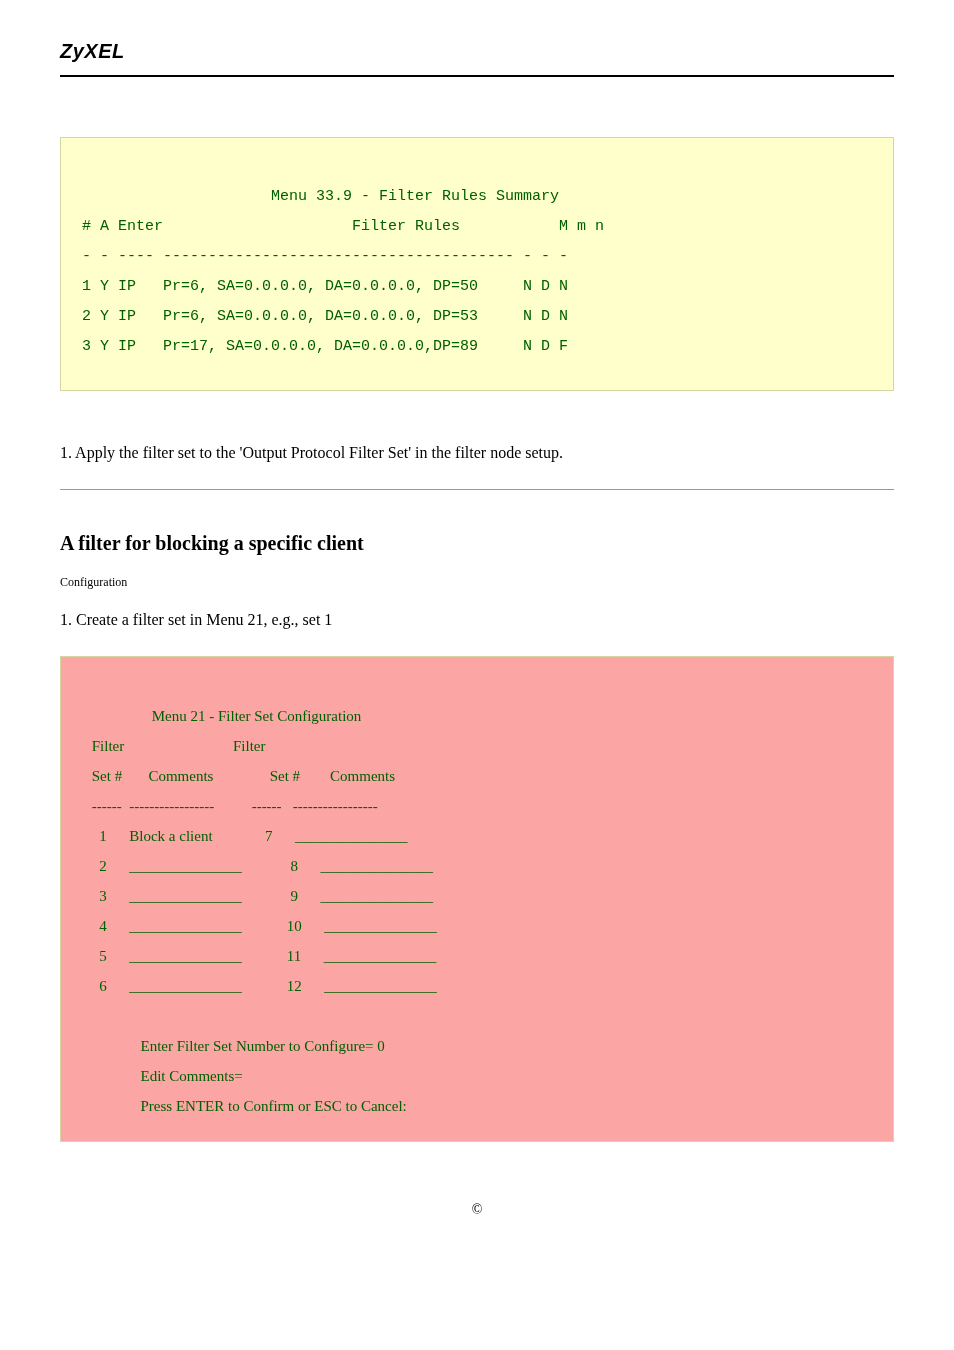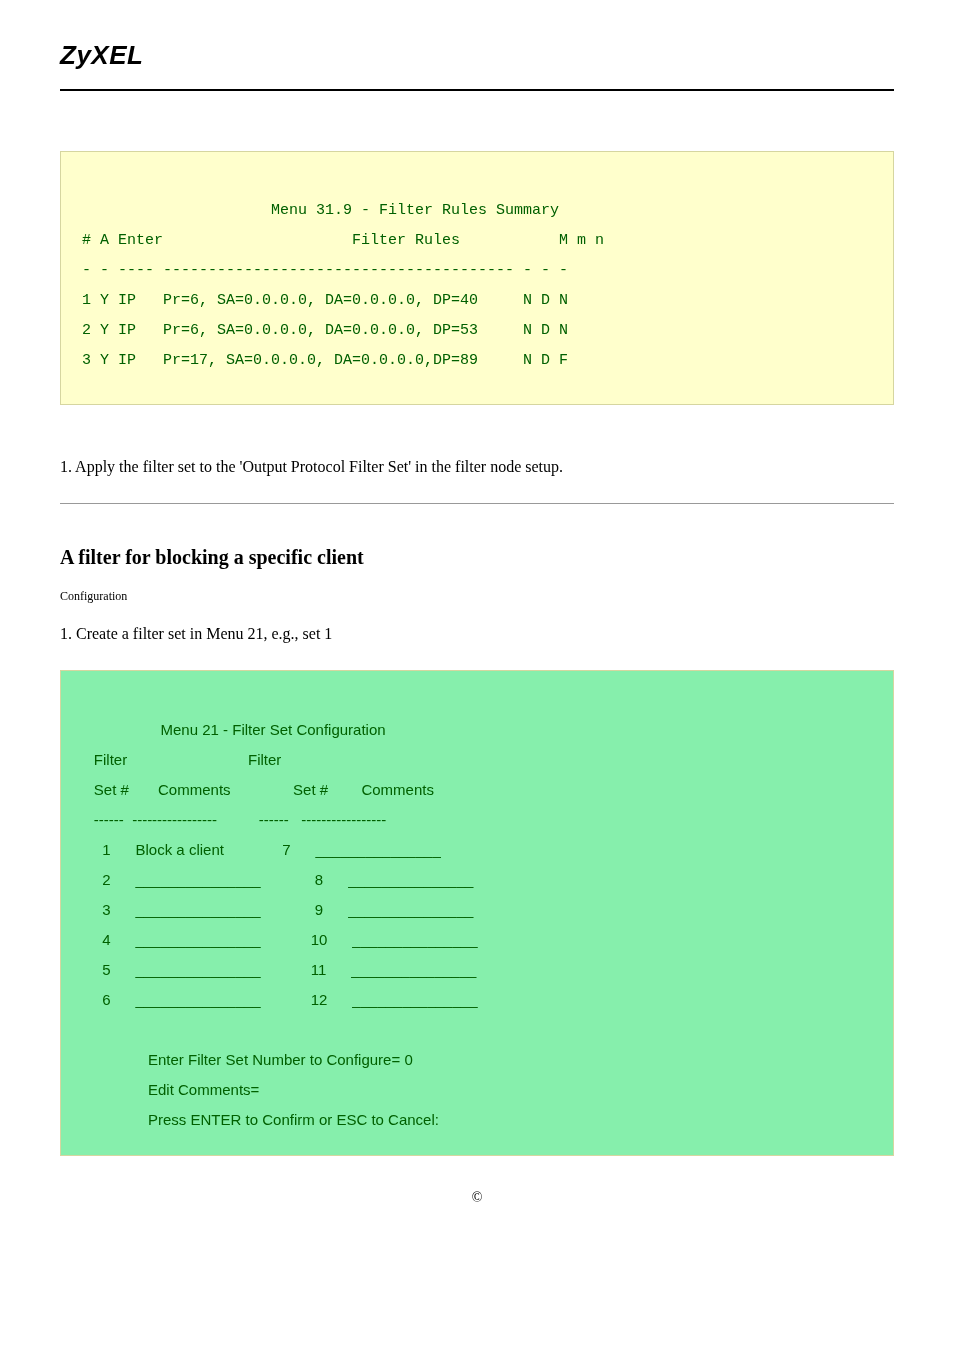--- a/index.html
+++ b/index.html
@@ -1,61 +1,61 @@
 <!DOCTYPE html>
 <html><head>
 <meta charset="utf-8">
 <style>
   * { box-sizing: border-box; margin: 0; padding: 0; }
   html, body { width: 954px; background: #fff; font-family: Georgia, 'Times New Roman', serif; color: #000; }
   body { padding: 40px 60px 30px 60px; }
-  .brand { font-family: Arial, Helvetica, sans-serif; font-weight: 900; font-style: italic; font-size: 26px; letter-spacing: 0.5px; padding-bottom: 18px; }
+  .brand { font-family: Arial, Helvetica, sans-serif; font-weight: 900; font-style: italic; font-size: 20px; letter-spacing: 0.5px; padding-bottom: 12px; }
   .brand-rule { border: 0; border-top: 2px solid #000; margin-bottom: 60px; }
   .terminal {
     background: #ffffcc;
     border: 1px solid #d6d6a0;
     padding: 14px 12px 28px 12px;
     font-family: "Courier New", Courier, monospace;
     font-size: 15px;
     line-height: 2.0;
     color: #006000;
     white-space: pre;
     margin-bottom: 50px;
     overflow: hidden;
   }
   .step { font-size: 16px; line-height: 1.5; margin: 6px 0 24px 0; }
   .step b { font-weight: 400; }
   .section-rule { border: 0; border-top: 1px solid #999; margin: 14px 0 42px 0; }
   .subhead { font-size: 20px; font-weight: 700; margin-bottom: 20px; }
   .cfg-label { font-size: 12px; margin-bottom: 18px; }
   .terminal2 {
-    background: #86efac;
+    background: #fca5a5;
     border: 1px solid #d6d6a0;
     padding: 14px 12px 20px 12px;
-    font-family: Liberation Sans, sans-serif;
+    font-family: Liberation Serif, serif;
     font-size: 15px;
     line-height: 2.0;
     color: #006000;
     white-space: pre;
     overflow: hidden;
-    margin-bottom: 34px;
+    margin-bottom: 60px;
   }
   .copyright { text-align: center; font-size: 14px; }
 </style>
 </head>
 <body>
 
 <div class="brand">ZyXEL</div>
 <hr class="brand-rule">
 
 <div class="terminal">
-<span>                      Menu 31.9 - Filter Rules Summary</span>
+<span>                      Menu 33.9 - Filter Rules Summary</span>
 <span> # A Enter                     Filter Rules           M m n</span>
 <span> - - ---- --------------------------------------- - - -</span>
-<span> 1 Y IP   Pr=6, SA=0.0.0.0, DA=0.0.0.0, DP=40     N D N</span>
+<span> 1 Y IP   Pr=6, SA=0.0.0.0, DA=0.0.0.0, DP=50     N D N</span>
 <span> 2 Y IP   Pr=6, SA=0.0.0.0, DA=0.0.0.0, DP=53     N D N</span>
 <span> 3 Y IP   Pr=17, SA=0.0.0.0, DA=0.0.0.0,DP=89     N D F</span>
 </div>
 
 <p class="step">
   <span>1. Apply the filter set to the </span><b>'Output Protocol Filter Set'</b><span> in the filter node setup.</span>
 </p>
 
 <hr class="section-rule">
 

